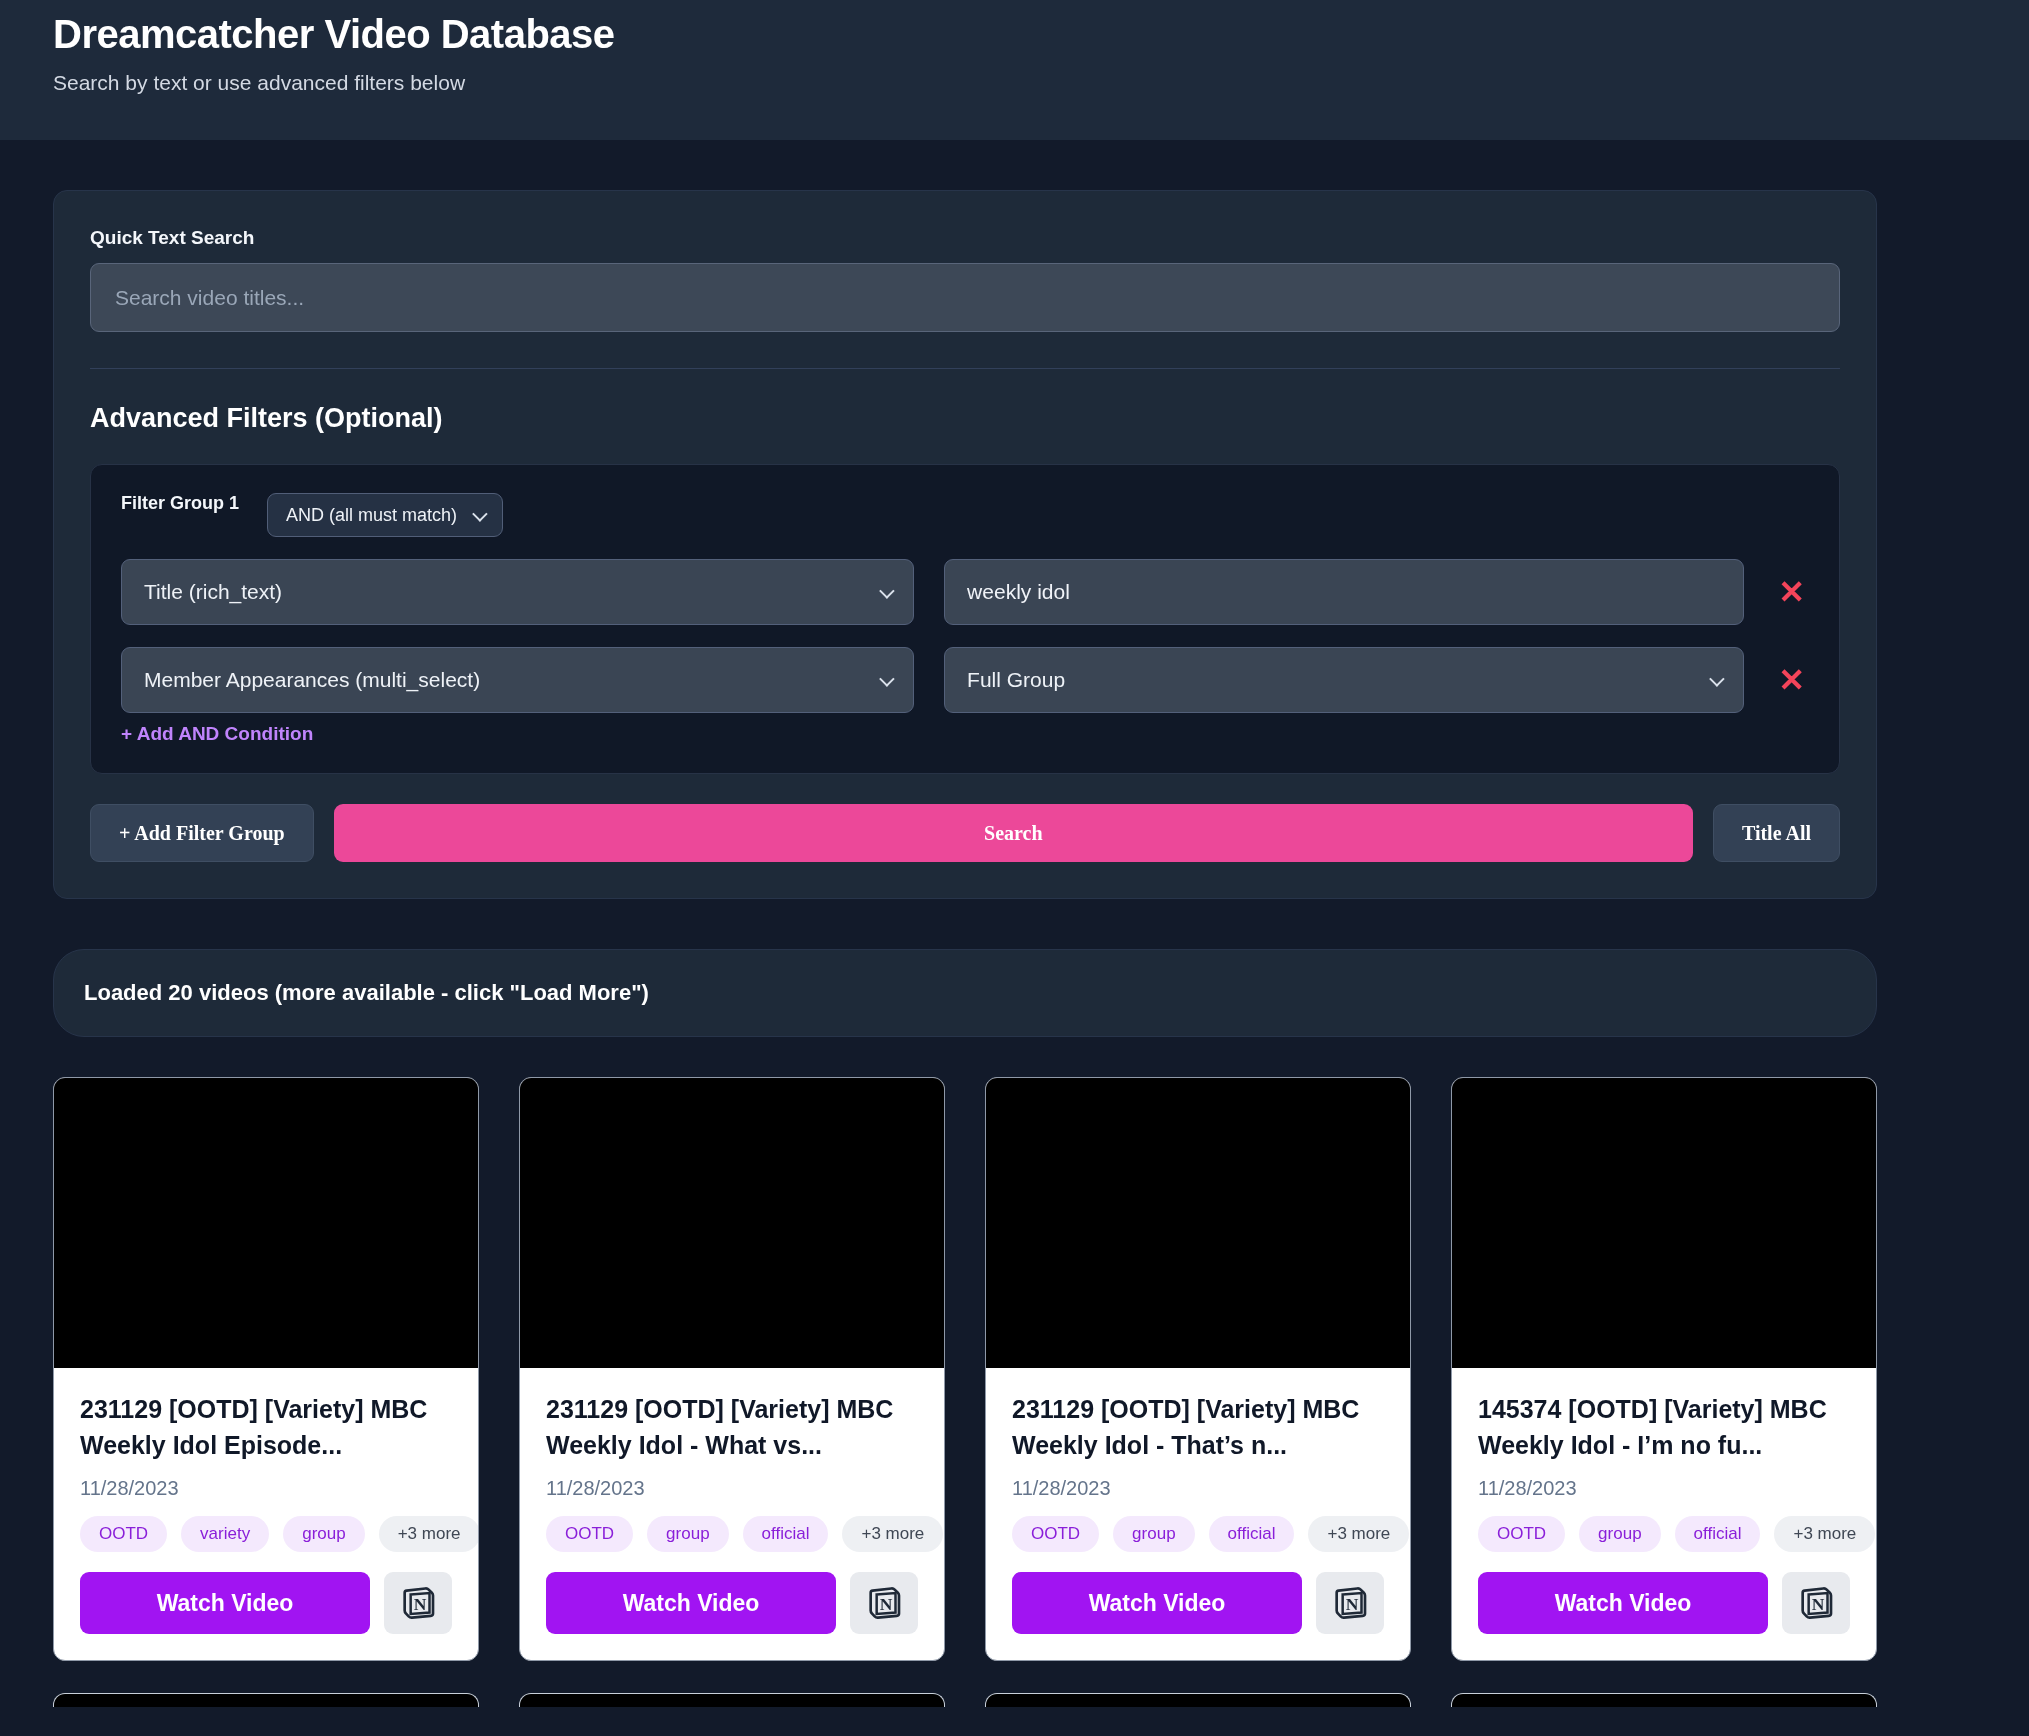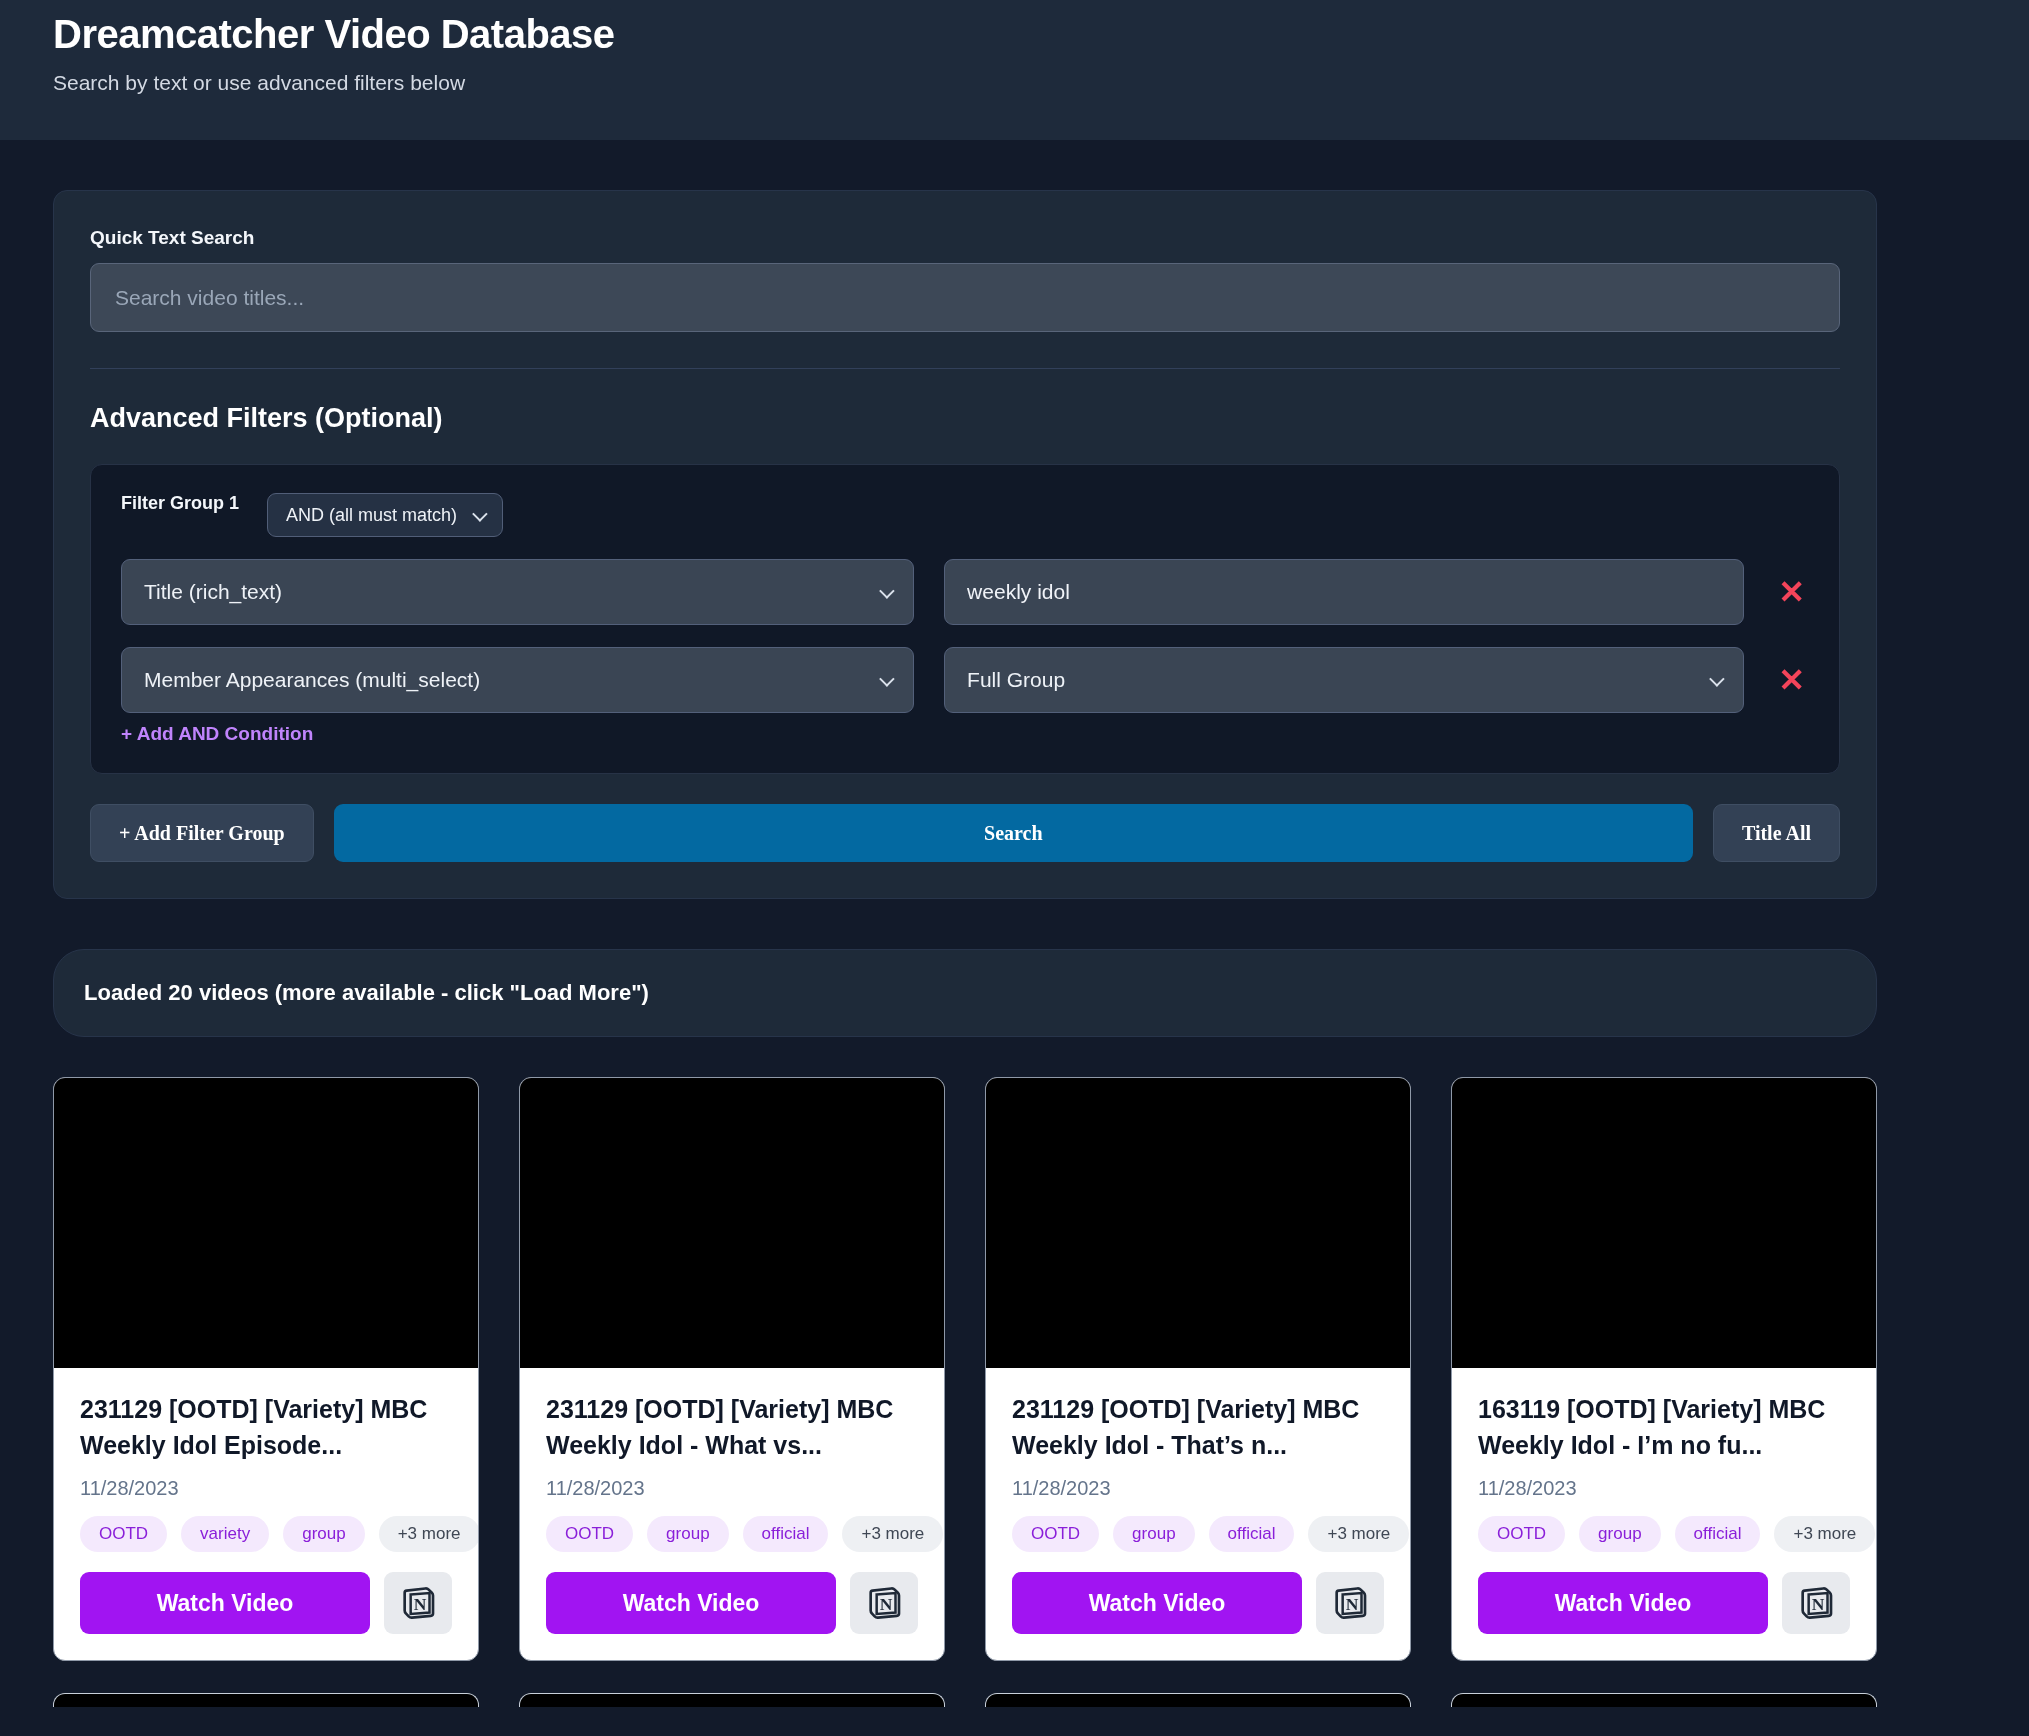--- a/index.html
+++ b/index.html
@@ -73,21 +73,21 @@
   .add-cond {
     display:inline-block; margin-top:10px; color:#c084fc; font-size:19px;
     font-weight:bold; cursor:pointer; text-decoration:none;
   }
   .actions { display:flex; margin-top:30px; gap:20px; }
   .btn {
     height:58px; border:none; border-radius:9px; font-size:20px; font-weight:bold;
     color:#ffffff; cursor:pointer; font-family:Liberation Serif, serif;
   }
   .btn.slate { background:#334155; border:1px solid #3f4e63; padding:0 28px; }
-  .btn.purple { background:#0369a1; flex:1; }
+  .btn.purple { background:#ec4899; flex:1; }
 
   
   .results-bar {
     margin-top:50px; height:88px; display:flex; align-items:center;
     padding:0 30px; font-size:22px; font-weight:bold; color:#ffffff;border-radius:31px;
   }
 
   
   .grid {
     margin-top:40px;
@@ -263,21 +263,21 @@
               <text x="13.2" y="16" font-family="Liberation Serif, serif" font-size="10.5" font-weight="bold" fill="#1f2937" text-anchor="middle">N</text>
             </svg>
           </button>
         </div>
       </div>
     </article>
 
     <article class="card">
       <div class="thumb"></div>
       <div class="card-body">
-        <h3 class="card-title">163119 [OOTD] [Variety] MBC Weekly Idol - I’m no fu...</h3>
+        <h3 class="card-title">145374 [OOTD] [Variety] MBC Weekly Idol - I’m no fu...</h3>
         <div class="card-date">11/28/2023</div>
         <div class="tags">
           <span class="tag purple-tag">OOTD</span>
           <span class="tag purple-tag">group</span>
           <span class="tag purple-tag">official</span>
           <span class="tag gray-tag">+3 more</span>
         </div>
         <div class="card-actions">
           <button class="watch-btn">Watch Video</button>
           <button class="notion-btn">

